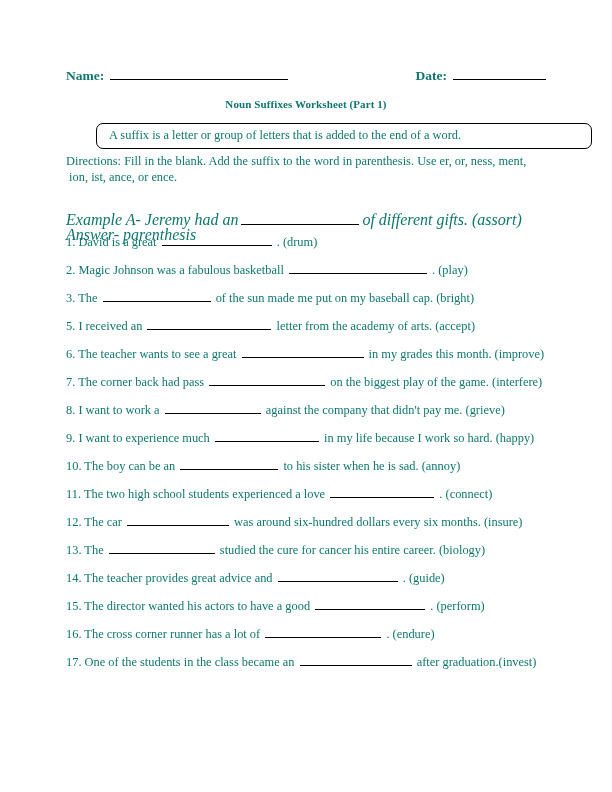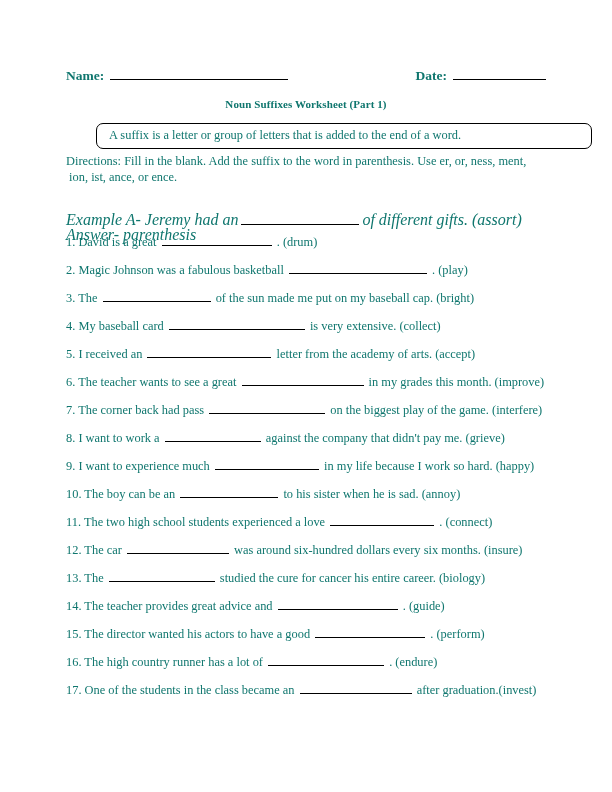--- a/index.html
+++ b/index.html
@@ -157,29 +157,28 @@
     <div>
       <span>Example A- Jeremy had an</span><span class="blank" style="width: 118px;"></span><span>of different gifts. (assort)</span>
     </div>
     <div>Answer- parenthesis</div>
   </div>
 
   <div class="questions">
       <div class="q-item"><span>1.</span><span> David is a great </span><span class="blank" style="width: 110px;"></span><span> . (drum)</span></div>
       <div class="q-item"><span>2.</span><span> Magic Johnson was a fabulous basketball </span><span class="blank" style="width: 138px;"></span><span> . (play)</span></div>
       <div class="q-item"><span>3.</span><span> The </span><span class="blank" style="width: 108px;"></span><span> of the sun made me put on my baseball cap. (bright)</span></div>
-      <div class="q-item"><span>4.</span><span> My baseball card </span><span class="blank" style="width: 136px;"></span><span> is very extensive. (collect)</span></div>
       <div class="q-item"><span>5.</span><span> I received an </span><span class="blank" style="width: 124px;"></span><span> letter from the academy of arts. (accept)</span></div>
       <div class="q-item"><span>6.</span><span> The teacher wants to see a great </span><span class="blank" style="width: 122px;"></span><span> in my grades this month. (improve)</span></div>
       <div class="q-item"><span>7.</span><span> The corner back had pass </span><span class="blank" style="width: 116px;"></span><span> on the biggest play of the game. (interfere)</span></div>
       <div class="q-item"><span>8.</span><span> I want to work a </span><span class="blank" style="width: 96px;"></span><span> against the company that didn't pay me. (grieve)</span></div>
       <div class="q-item"><span>9.</span><span> I want to experience much </span><span class="blank" style="width: 104px;"></span><span> in my life because I work so hard. (happy)</span></div>
       <div class="q-item"><span>10.</span><span> The boy can be an </span><span class="blank" style="width: 98px;"></span><span> to his sister when he is sad. (annoy)</span></div>
       <div class="q-item"><span>11.</span><span> The two high school students experienced a love </span><span class="blank" style="width: 104px;"></span><span> . (connect)</span></div>
       <div class="q-item"><span>12.</span><span> The car </span><span class="blank" style="width: 102px;"></span><span> was around six-hundred dollars every six months. (insure)</span></div>
       <div class="q-item"><span>13.</span><span> The </span><span class="blank" style="width: 106px;"></span><span> studied the cure for cancer his entire career. (biology)</span></div>
       <div class="q-item"><span>14.</span><span> The teacher provides great advice and </span><span class="blank" style="width: 120px;"></span><span> . (guide)</span></div>
       <div class="q-item"><span>15.</span><span> The director wanted his actors to have a good </span><span class="blank" style="width: 110px;"></span><span> . (perform)</span></div>
-      <div class="q-item"><span>16.</span><span> The high country runner has a lot of </span><span class="blank" style="width: 116px;"></span><span> . (endure)</span></div>
+      <div class="q-item"><span>16.</span><span> The cross corner runner has a lot of </span><span class="blank" style="width: 116px;"></span><span> . (endure)</span></div>
       <div class="q-item"><span>17.</span><span> One of the students in the class became an </span><span class="blank" style="width: 112px;"></span><span> after graduation.(invest)</span></div>
     </div>
 
 </div>
 
 </body></html>

